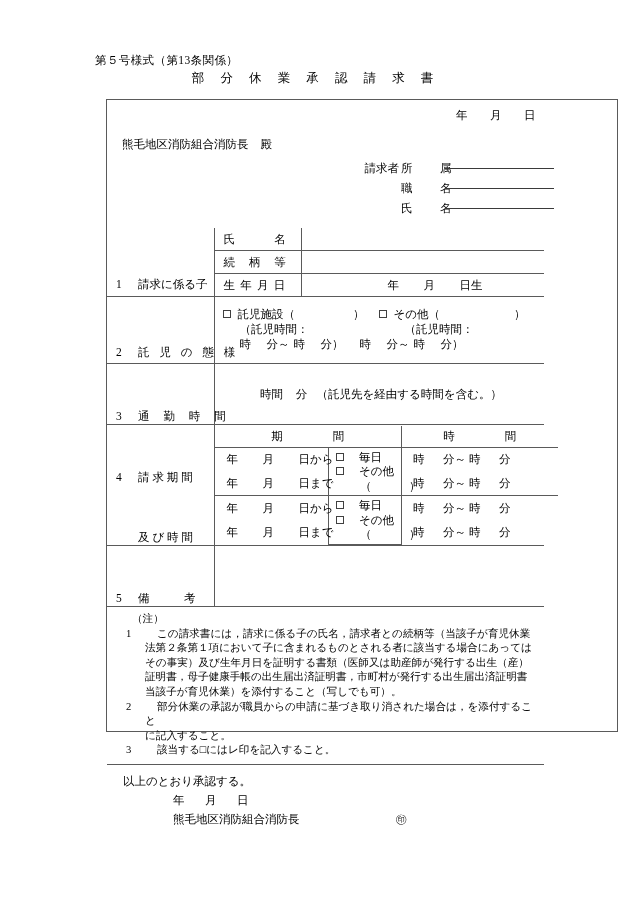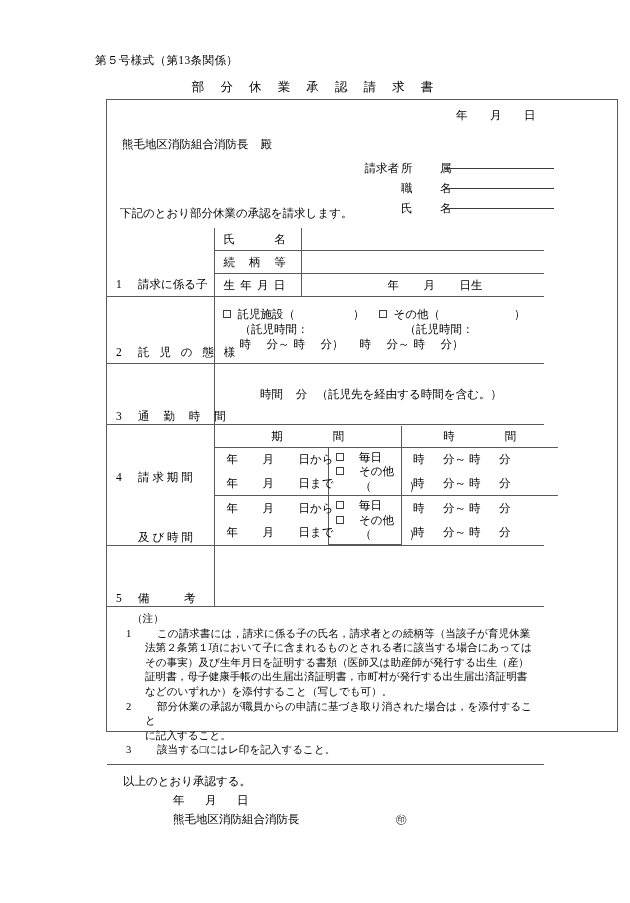--- a/index.html
+++ b/index.html
@@ -30,21 +30,21 @@
     top: 53px;
     font-size: 11.5px;
     letter-spacing: 0.4px;
     white-space: nowrap;
   }
 
   
   .doc-title {
     position: absolute;
     left: 0;
-    top: 79px;
+    top: 70px;
     width: 625px;
     text-align: center;
     font-size: 12.5px;
     letter-spacing: 6.5px;
     text-indent: 6.5px;
     white-space: nowrap;
   }
 
   
   .frame {
@@ -315,21 +315,20 @@
           <span class="claimant-word">請求者</span><span class="claimant-label">所　属</span><span class="claimant-rule"></span>
         </span>
         <span class="claimant-row">
           <span class="claimant-word"></span><span class="claimant-label">職　名</span><span class="claimant-rule"></span>
         </span>
         <span class="claimant-row">
           <span class="claimant-word"></span><span class="claimant-label">氏　名</span><span class="claimant-rule"></span>
         </span>
       </div>
 
-      <div class="hdr-lead">下記のとおり部分休業の承認を請求します。</div>
     </div>
 
     <table class="main">
       <colgroup>
         <col style="width:107px">
         <col style="width:87px">
         <col style="width:243px">
       </colgroup>
       <tbody>
 
@@ -470,21 +469,21 @@
           <td class="nb-l nb-r" colspan="3">
             <div class="notes">
               <div class="note-head">（注）</div>
 
               <div class="note-item">
                 <span class="n">1</span>
                 <span class="first">この請求書には，請求に係る子の氏名，請求者との続柄等（当該子が育児休業</span><br>
                 <span>法第２条第１項において子に含まれるものとされる者に該当する場合にあっては</span><br>
                 <span>その事実）及び生年月日を証明する書類（医師又は助産師が発行する出生（産）</span><br>
                 <span>証明書，母子健康手帳の出生届出済証明書，市町村が発行する出生届出済証明書</span><br>
-                <span>などのいずれか）を添付すること（写しでも可）。</span>
+                <span>当該子が育児休業）を添付すること（写しでも可）。</span>
               </div>
 
               <div class="note-item">
                 <span class="n">2</span>
                 <span class="first">部分休業の承認が職員からの申請に基づき取り消された場合は，を添付すること</span><br>
                 <span>に記入すること。</span>
               </div>
 
               <div class="note-item">
                 <span class="n">3</span>

